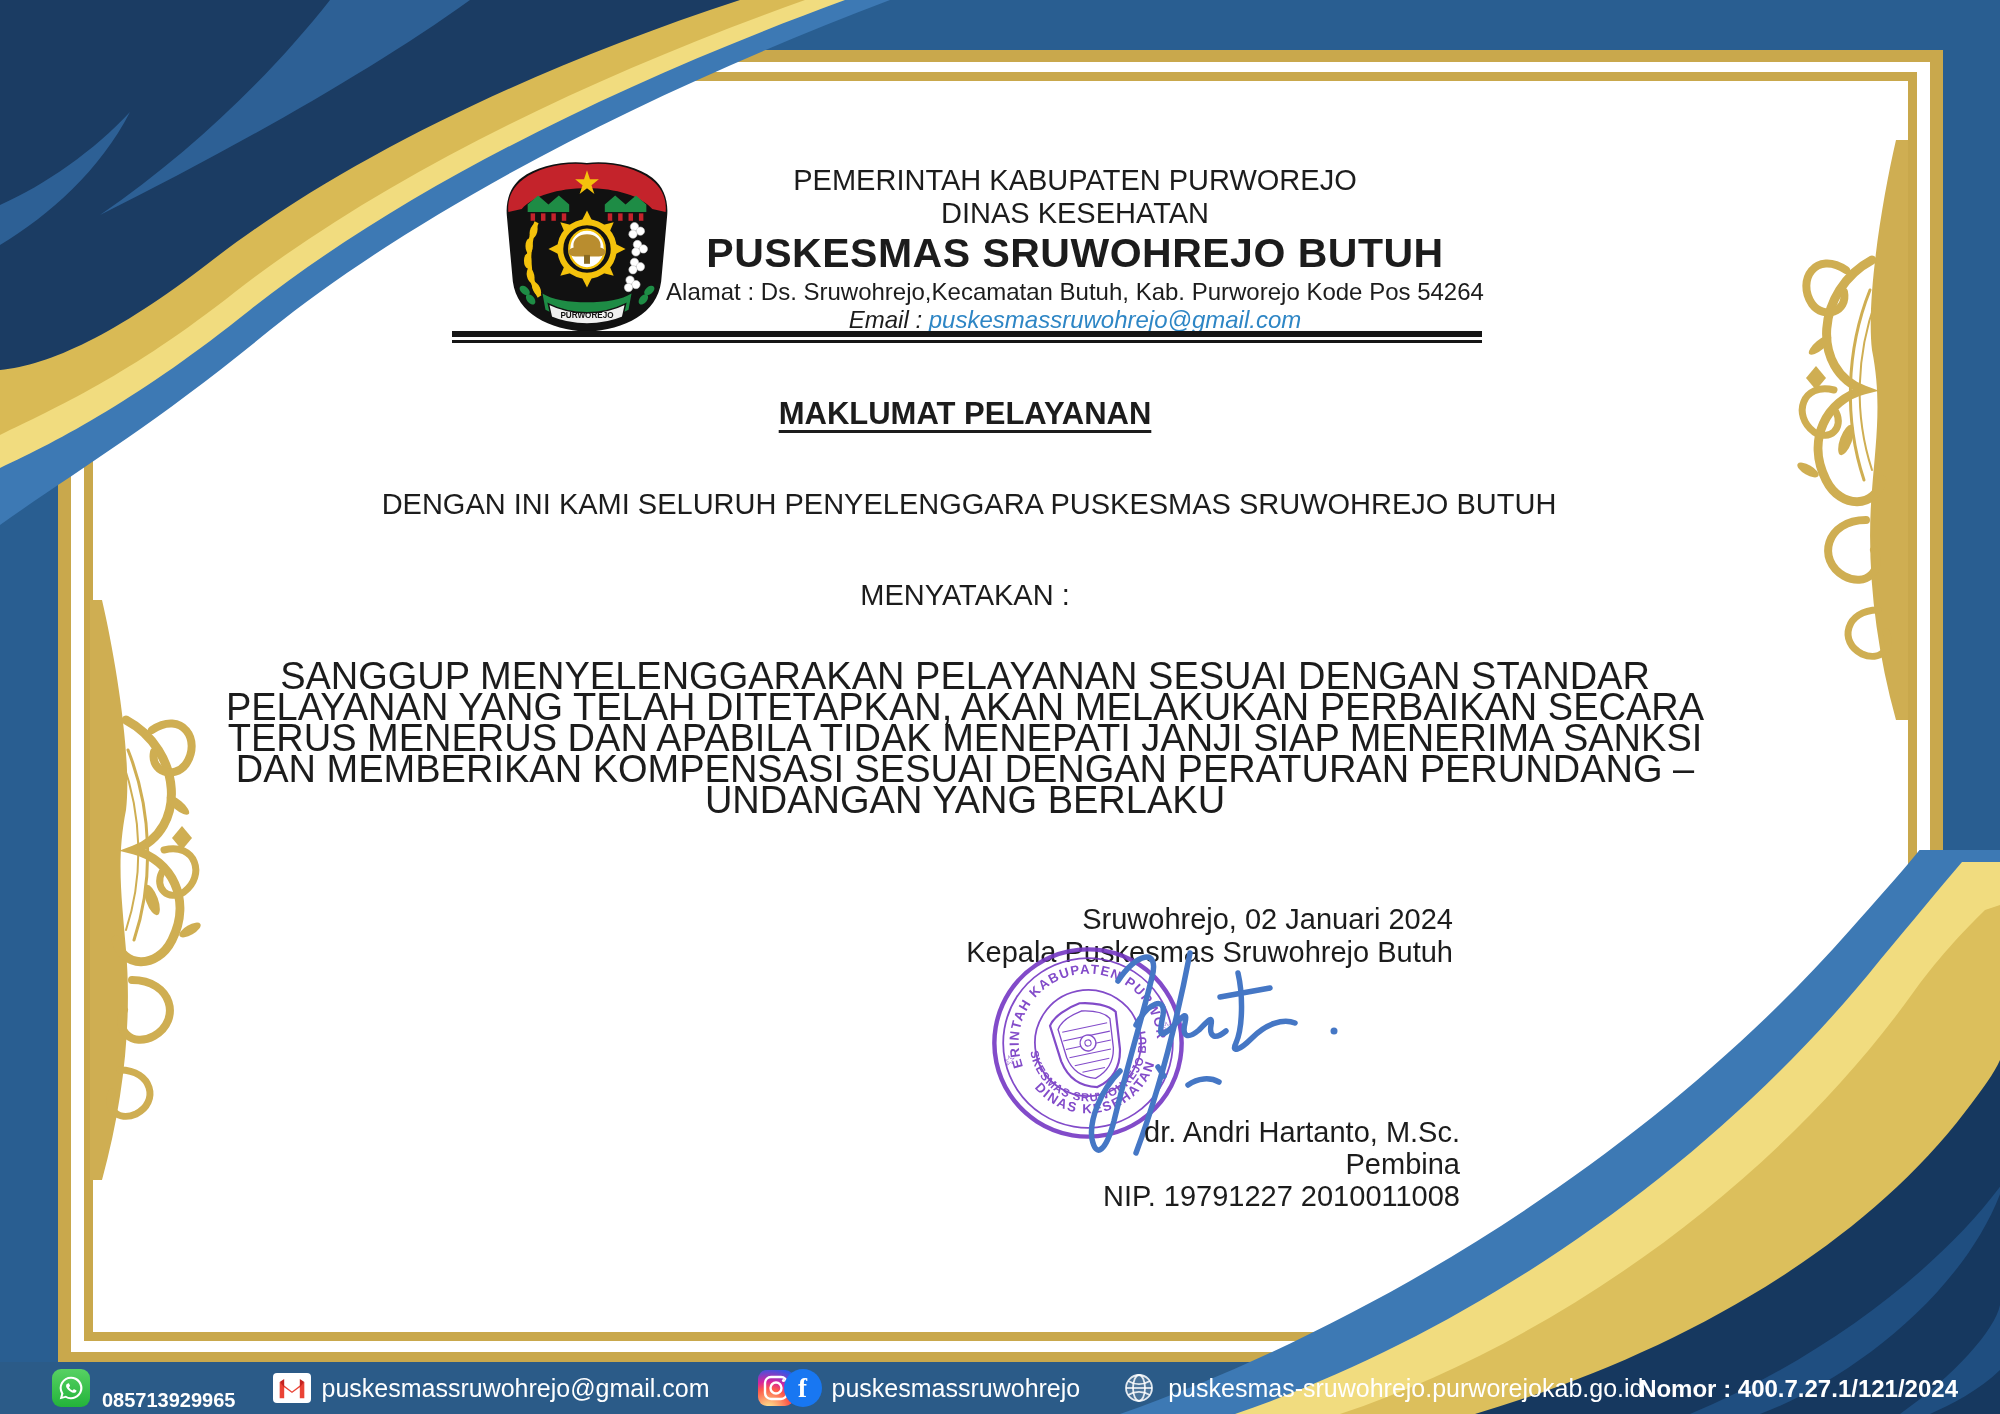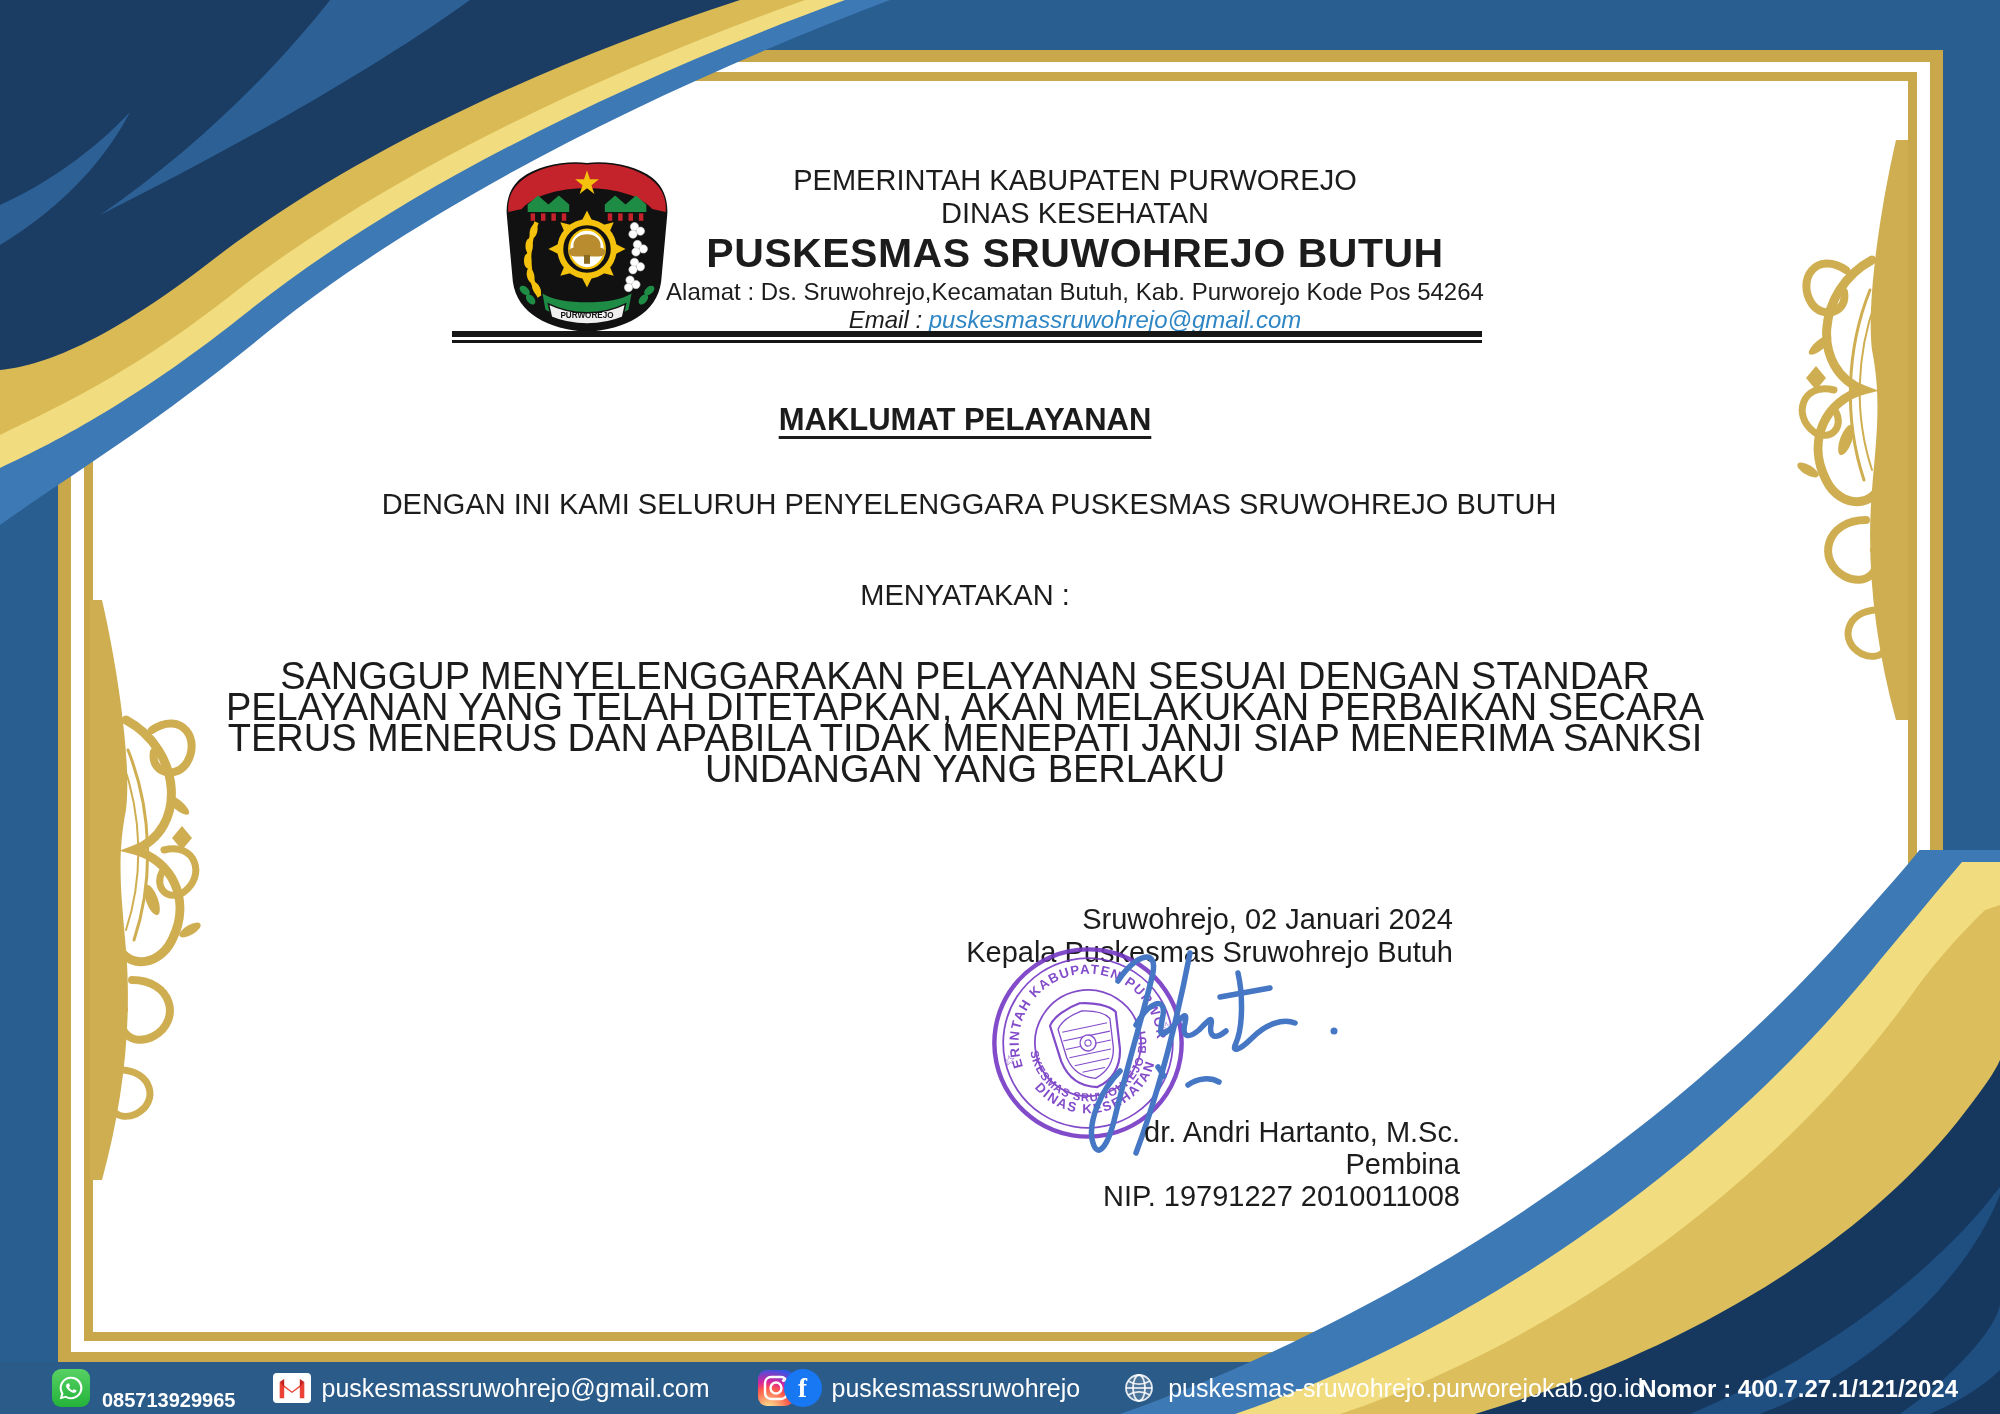--- a/index.html
+++ b/index.html
@@ -27,21 +27,21 @@
   .lh-line1,.lh-line2{font-size:29px;line-height:33px;}
   .lh-name{font-size:41px;font-weight:bold;line-height:46px;letter-spacing:.5px;}
   .lh-addr{font-size:24px;line-height:28px;margin-top:2px;}
   .lh-email{font-size:24px;line-height:28px;font-style:italic;}
   .lh-email .mail{color:#2e86c5;}
   .logo{position:absolute;left:487px;top:157px;z-index:4;}
   .rule{position:absolute;left:452px;top:331px;width:1030px;height:3px;
         border-top:6px solid #161616;border-bottom:3px solid #161616;z-index:4;}
   
   .doc-body{position:absolute;left:150px;top:0;width:1630px;text-align:center;z-index:4;}
-  .doc-title{position:absolute;left:0;top:396px;width:100%;font-size:31px;font-weight:bold;margin-top:6px;}
+  .doc-title{position:absolute;left:0;top:396px;width:100%;font-size:31px;font-weight:bold;}
   .doc-title span{text-decoration:underline;text-decoration-thickness:3px;text-underline-offset:6px;}
   .para1{position:absolute;left:4px;top:488px;width:100%;font-size:29px;}
   .para2{position:absolute;left:0;top:579px;width:100%;font-size:29px;text-align:center;}
   .para3{position:absolute;left:0;top:661px;width:100%;font-size:38px;line-height:31px;}
   
   .sig-date{position:absolute;left:953px;top:903px;width:500px;text-align:right;font-size:29px;line-height:33px;z-index:4;}
   .sig-name{position:absolute;left:950px;top:1116px;width:510px;text-align:right;font-size:29px;line-height:32px;z-index:4;}
   .stamp{position:absolute;left:982px;top:937px;z-index:4;opacity:.9;}
   .signature{position:absolute;left:1040px;top:945px;z-index:4;}
   
@@ -182,20 +182,21 @@
   <div class="rule"></div>
 
   <div class="doc-body">
     <div class="doc-title"><span>MAKLUMAT PELAYANAN</span></div>
     <div class="para1">DENGAN INI KAMI SELURUH PENYELENGGARA PUSKESMAS SRUWOHREJO BUTUH</div>
     <div class="para2">MENYATAKAN :</div>
     <div class="para3">
       <div>SANGGUP MENYELENGGARAKAN PELAYANAN SESUAI DENGAN STANDAR</div>
       <div>PELAYANAN YANG TELAH DITETAPKAN, AKAN MELAKUKAN PERBAIKAN SECARA</div>
       <div>TERUS MENERUS DAN APABILA TIDAK MENEPATI JANJI SIAP MENERIMA SANKSI</div>
+      <div>DAN MEMBERIKAN KOMPENSASI SESUAI DENGAN PERATURAN PERUNDANG –</div>
       <div>UNDANGAN YANG BERLAKU</div>
     </div>
   </div>
 
   <div class="sig-date">
     <div>Sruwohrejo, 02 Januari 2024</div>
     <div>Kepala Puskesmas Sruwohrejo Butuh</div>
   </div>
 
   <svg class="stamp" width="212" height="212" viewBox="-120 -120 240 240">

